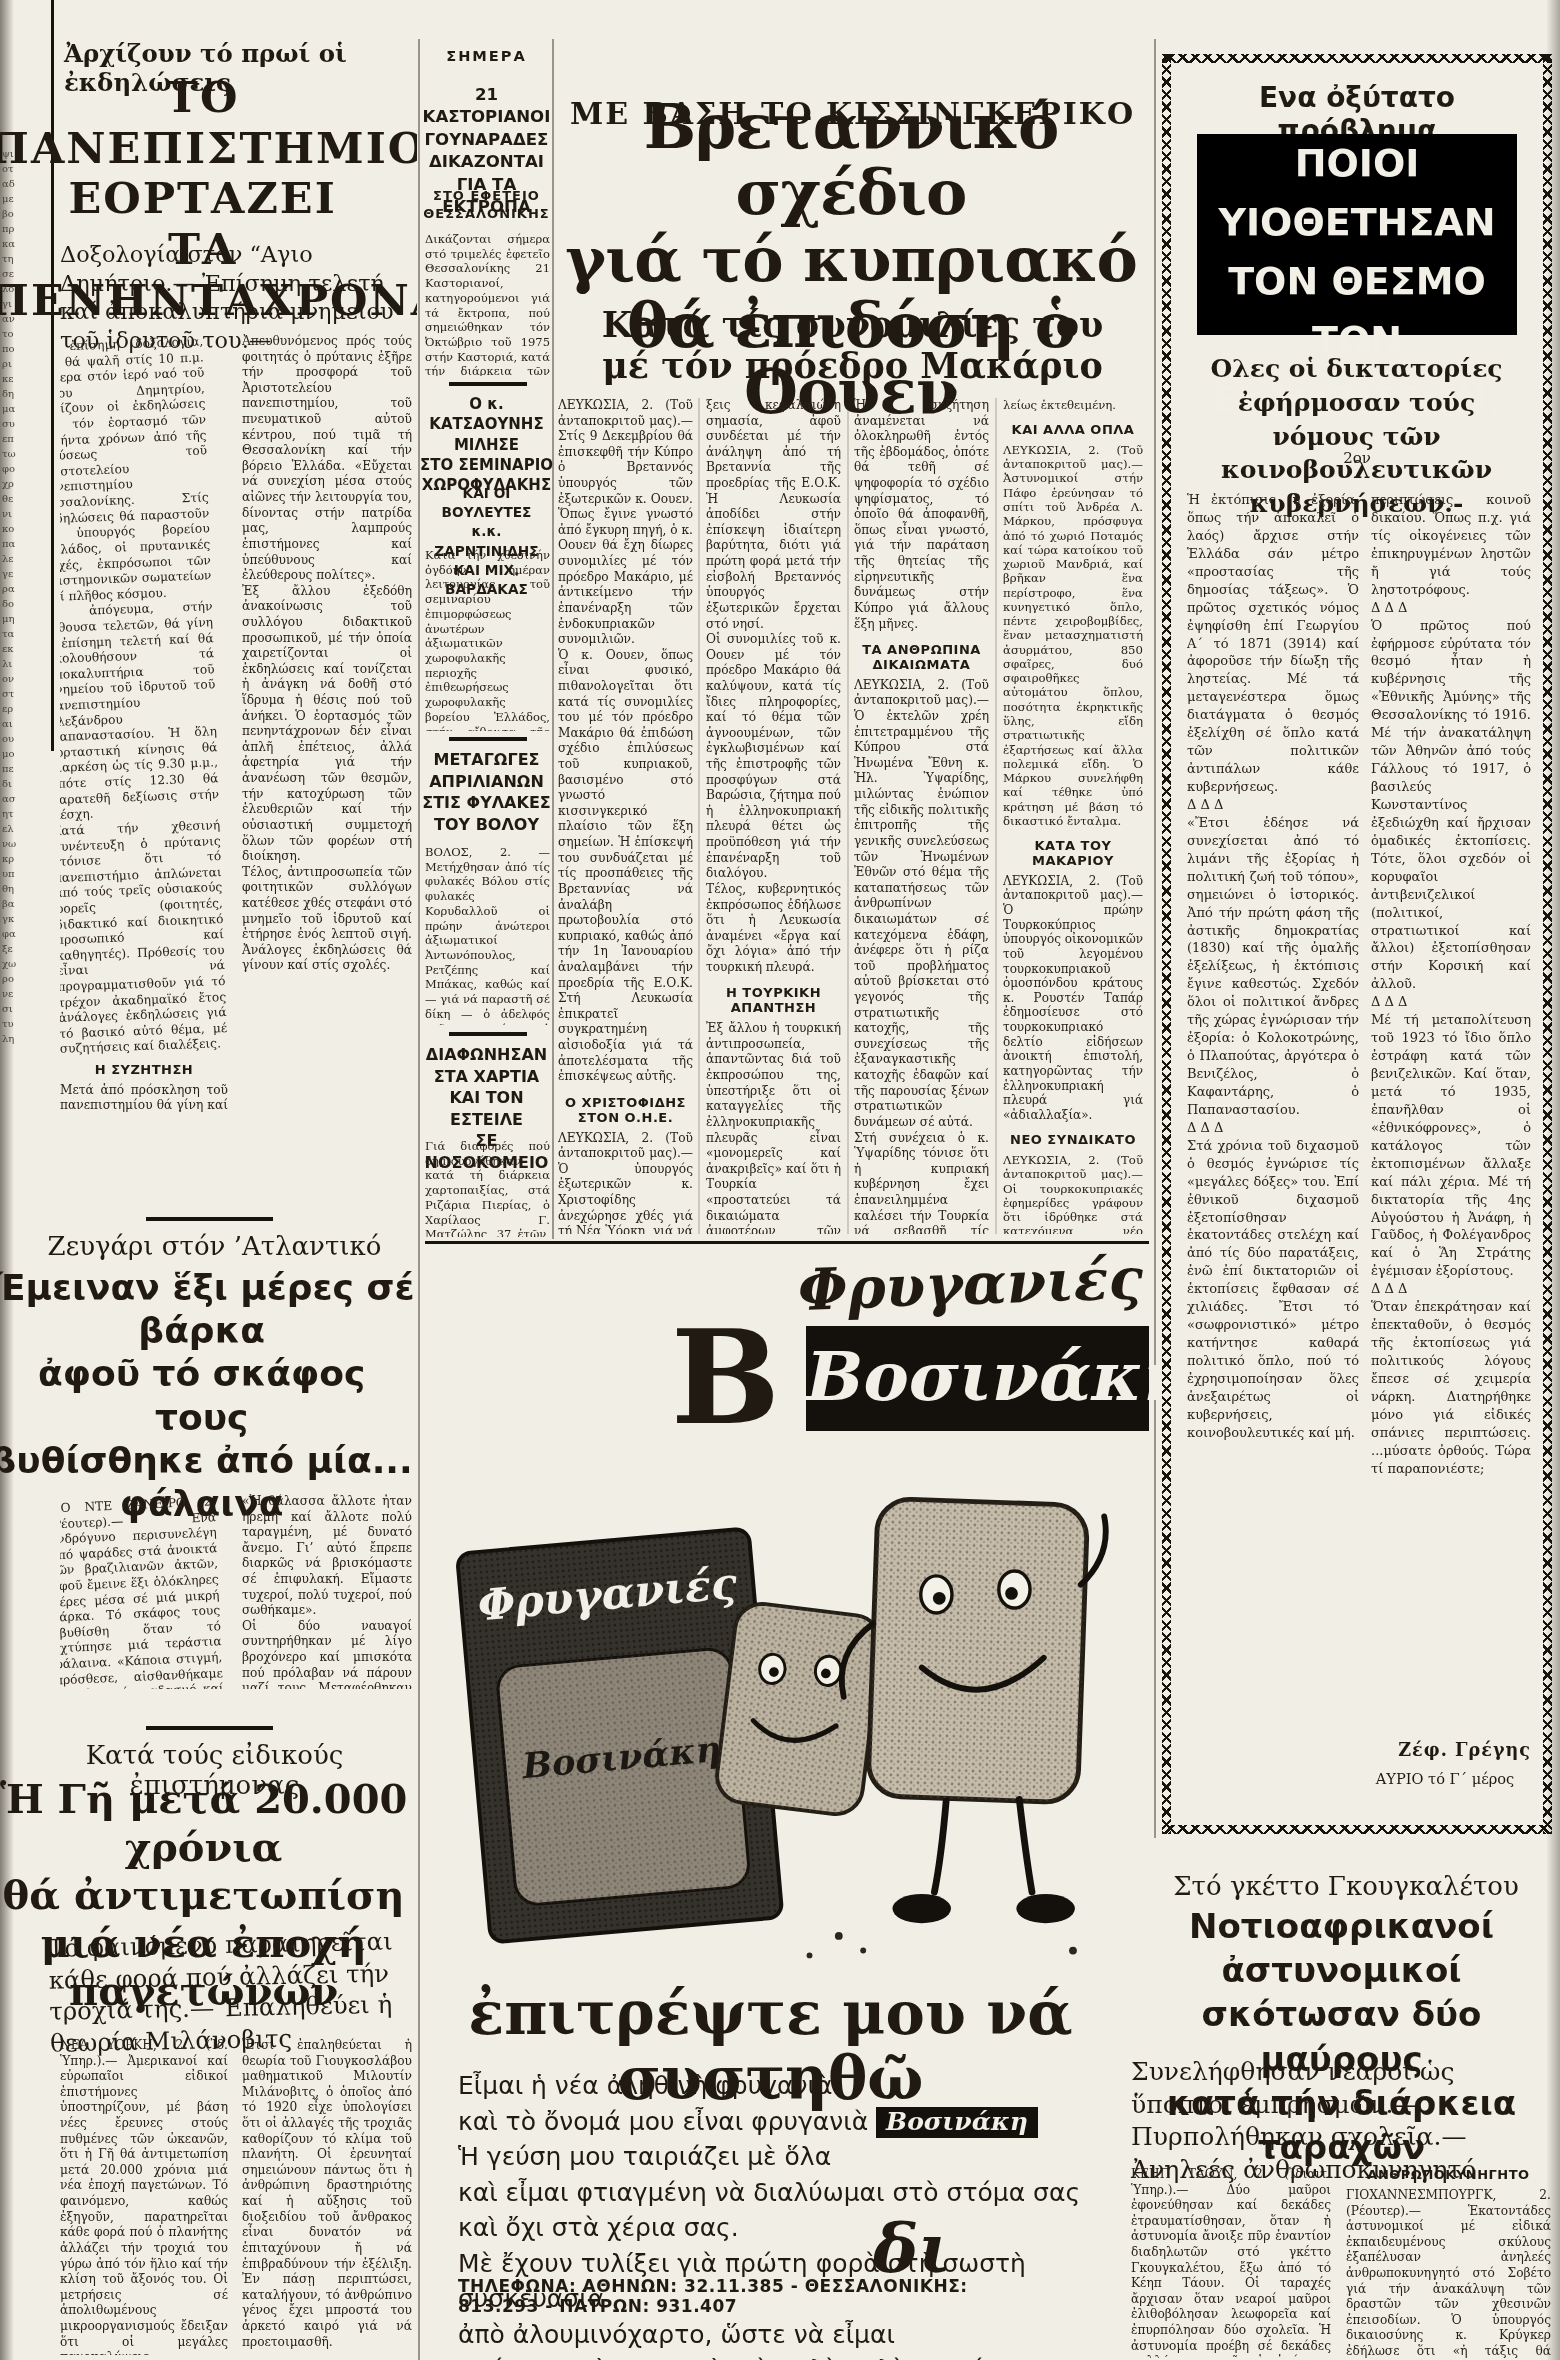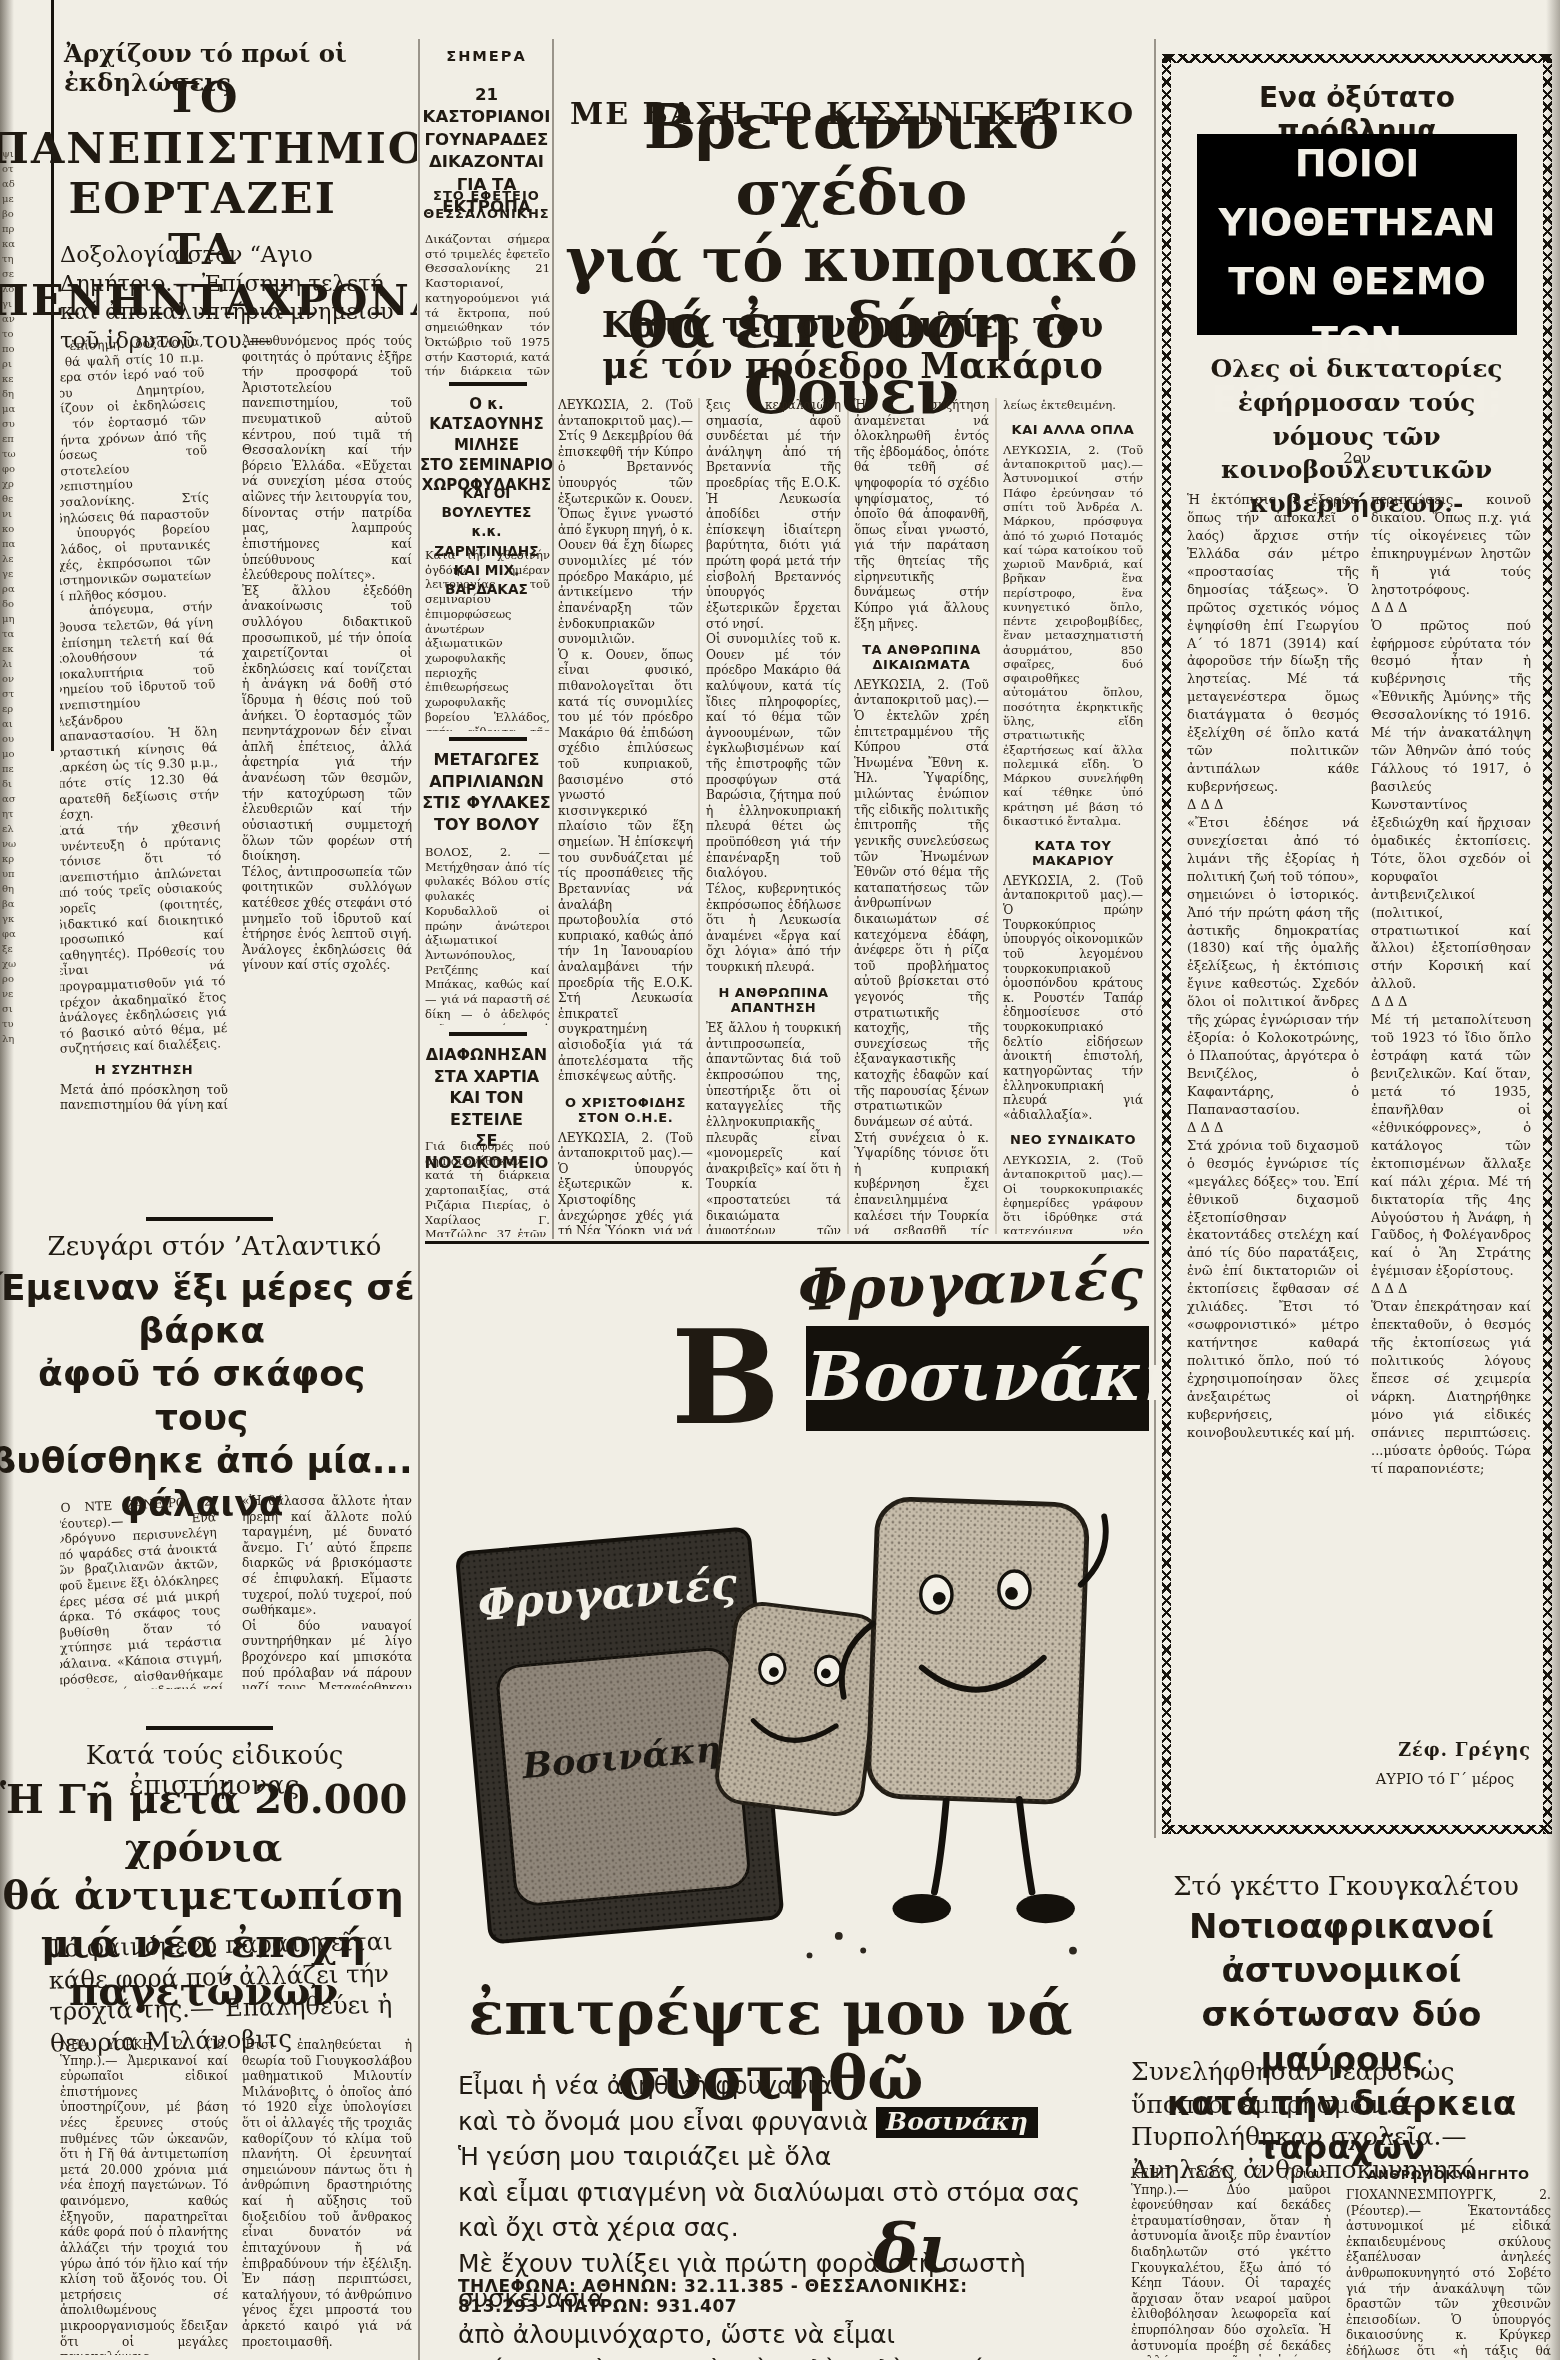--- a/index.html
+++ b/index.html
@@ -210,21 +210,21 @@
     <div class="body">ΛΕΥΚΩΣΙΑ, 2. (Τοῦ ἀνταποκριτοῦ μας).— Στίς 9 Δεκεμβρίου θά ἐπισκεφθῆ τήν Κύπρο ὁ Βρεταννός ὑπουργός τῶν ἐξωτερικῶν κ. Οουεν. Ὅπως ἔγινε γνωστό ἀπό ἔγκυρη πηγή, ὁ κ. Οουεν θά ἔχη δίωρες συνομιλίες μέ τόν πρόεδρο Μακάριο, μέ ἀντικείμενο τήν ἐπανέναρξη τῶν ἐνδοκυπριακῶν συνομιλιῶν.
 Ὁ κ. Οουεν, ὅπως εἶναι φυσικό, πιθανολογεῖται ὅτι κατά τίς συνομιλίες του μέ τόν πρόεδρο Μακάριο θά ἐπιδώση σχέδιο ἐπιλύσεως τοῦ κυπριακοῦ, βασισμένο στό γνωστό κισσινγκερικό πλαίσιο τῶν ἕξη σημείων. Ἡ ἐπίσκεψή του συνδυάζεται μέ τίς προσπάθειες τῆς Βρεταννίας νά ἀναλάβη πρωτοβουλία στό κυπριακό, καθώς ἀπό τήν 1η Ἰανουαρίου ἀναλαμβάνει τήν προεδρία τῆς Ε.Ο.Κ. Στή Λευκωσία ἐπικρατεῖ συγκρατημένη αἰσιοδοξία γιά τά ἀποτελέσματα τῆς ἐπισκέψεως αὐτῆς.</div>
     <div class="subhead">Ο ΧΡΙΣΤΟΦΙΔΗΣ ΣΤΟΝ Ο.Η.Ε.</div>
     <div class="body">ΛΕΥΚΩΣΙΑ, 2. (Τοῦ ἀνταποκριτοῦ μας).— Ὁ ὑπουργός ἐξωτερικῶν κ. Χριστοφίδης ἀνεχώρησε χθές γιά τή Νέα Ὑόρκη, γιά νά παραστῆ στή συζήτηση τοῦ κυπριακοῦ στό συμβούλιο ἀσφαλείας. Θά ἔχη ἐπίσης συναντήσεις μέ τόν γενικό γραμματέα κ. Βαλντχάιμ.
 Ἐξ ἄλλου ὁ εἰδικός ἀντιπρόσωπος τοῦ γενικοῦ γραμματέως στήν Κύπρο κ. Πέρεθ ντέ Κουεγιάρ ἀναχωρεῖ αὔριο γιά τή Νέα Ὑόρκη, ὅπου θά ὑποβάλη τήν ἔκθεσή του γιά τήν πορεία τοῦ κυπριακοῦ.</div>
   </div>
   <div class="colflow" style="left:706px;top:398px;width:135px;height:836px;">
     <div class="body">ξεις κεφαλαιώδη σημασία, ἀφοῦ συνδέεται μέ τήν ἀνάληψη ἀπό τή Βρεταννία τῆς προεδρίας τῆς Ε.Ο.Κ. Ἡ Λευκωσία ἀποδίδει στήν ἐπίσκεψη ἰδιαίτερη βαρύτητα, διότι γιά πρώτη φορά μετά τήν εἰσβολή Βρεταννός ὑπουργός ἐξωτερικῶν ἔρχεται στό νησί.
 Οἱ συνομιλίες τοῦ κ. Οουεν μέ τόν πρόεδρο Μακάριο θά καλύψουν, κατά τίς ἴδιες πληροφορίες, καί τό θέμα τῶν ἀγνοουμένων, τῶν ἐγκλωβισμένων καί τῆς ἐπιστροφῆς τῶν προσφύγων στά Βαρώσια, ζήτημα πού ἡ ἑλληνοκυπριακή πλευρά θέτει ὡς προϋπόθεση γιά τήν ἐπανέναρξη τοῦ διαλόγου.
 Τέλος, κυβερνητικός ἐκπρόσωπος ἐδήλωσε ὅτι ἡ Λευκωσία ἀναμένει «ἔργα καί ὄχι λόγια» ἀπό τήν τουρκική πλευρά.</div>
-    <div class="subhead">Η ΑΝΘΡΩΠΙΝΑ ΑΠΑΝΤΗΣΗ</div>
+    <div class="subhead">Η ΤΟΥΡΚΙΚΗ ΑΠΑΝΤΗΣΗ</div>
     <div class="body">Ἐξ ἄλλου ἡ τουρκική ἀντιπροσωπεία, ἀπαντῶντας διά τοῦ ἐκπροσώπου της, ὑπεστήριξε ὅτι οἱ καταγγελίες τῆς ἑλληνοκυπριακῆς πλευρᾶς εἶναι «μονομερεῖς καί ἀνακριβεῖς» καί ὅτι ἡ Τουρκία «προστατεύει τά δικαιώματα ἀμφοτέρων τῶν κοινοτήτων». Ὁ Τοῦρκος ἀντιπρόσωπος προσέθεσε ὅτι ἡ λύση πρέπει νά ἀναζητηθῆ στίς διακοινοτικές συνομιλίες.</div>
   </div>
   <div class="colflow" style="left:854px;top:398px;width:135px;height:836px;">
     <div class="body">Ἡ συζήτηση ἀναμένεται νά ὁλοκληρωθῆ ἐντός τῆς ἑβδομάδος, ὁπότε θά τεθῆ σέ ψηφοφορία τό σχέδιο ψηφίσματος, τό ὁποῖο θά ἀποφανθῆ, ὅπως εἶναι γνωστό, γιά τήν παράταση τῆς θητείας τῆς εἰρηνευτικῆς δυνάμεως στήν Κύπρο γιά ἄλλους ἕξη μῆνες.</div>
     <div class="subhead">ΤΑ ΑΝΘΡΩΠΙΝΑ ΔΙΚΑΙΩΜΑΤΑ</div>
     <div class="body">ΛΕΥΚΩΣΙΑ, 2. (Τοῦ ἀνταποκριτοῦ μας).— Ὁ ἐκτελῶν χρέη ἐπιτετραμμένου τῆς Κύπρου στά Ἡνωμένα Ἔθνη κ. Ἡλ. Ὑψαρίδης, μιλώντας ἐνώπιον τῆς εἰδικῆς πολιτικῆς ἐπιτροπῆς τῆς γενικῆς συνελεύσεως τῶν Ἡνωμένων Ἐθνῶν στό θέμα τῆς καταπατήσεως τῶν ἀνθρωπίνων δικαιωμάτων σέ κατεχόμενα ἐδάφη, ἀνέφερε ὅτι ἡ ρίζα τοῦ προβλήματος αὐτοῦ βρίσκεται στό γεγονός τῆς στρατιωτικῆς κατοχῆς, τῆς συνεχίσεως τῆς ἐξαναγκαστικῆς κατοχῆς ἐδαφῶν καί τῆς παρουσίας ξένων στρατιωτικῶν δυνάμεων σέ αὐτά.
 Στή συνέχεια ὁ κ. Ὑψαρίδης τόνισε ὅτι ἡ κυπριακή κυβέρνηση ἔχει ἐπανειλημμένα καλέσει τήν Τουρκία νά σεβασθῆ τίς ἀποφάσεις τῶν Ἡνωμένων Ἐθνῶν καί νά ἐπιτρέψη τήν ἐπιστροφή τῶν προσφύγων στίς ἑστίες τους. Ἡ τουρκική πλευρά ἀρνεῖται καί αὐτή τή στοιχειώδη ὑποχρέωση, μέ ἀποτέλεσμα ἡ ἀξιοπιστία της νά εἶναι τε-</div>
   </div>
   <div class="colflow" style="left:1003px;top:398px;width:140px;height:836px;">
     <div class="body" style="font-size:11.7px;line-height:1.22;">λείως ἐκτεθειμένη.</div>

